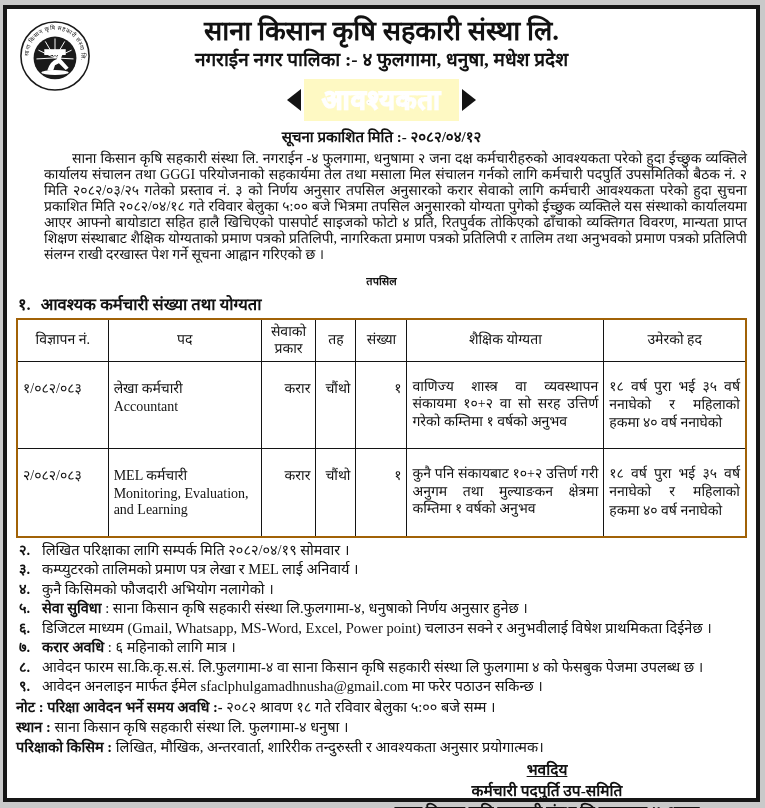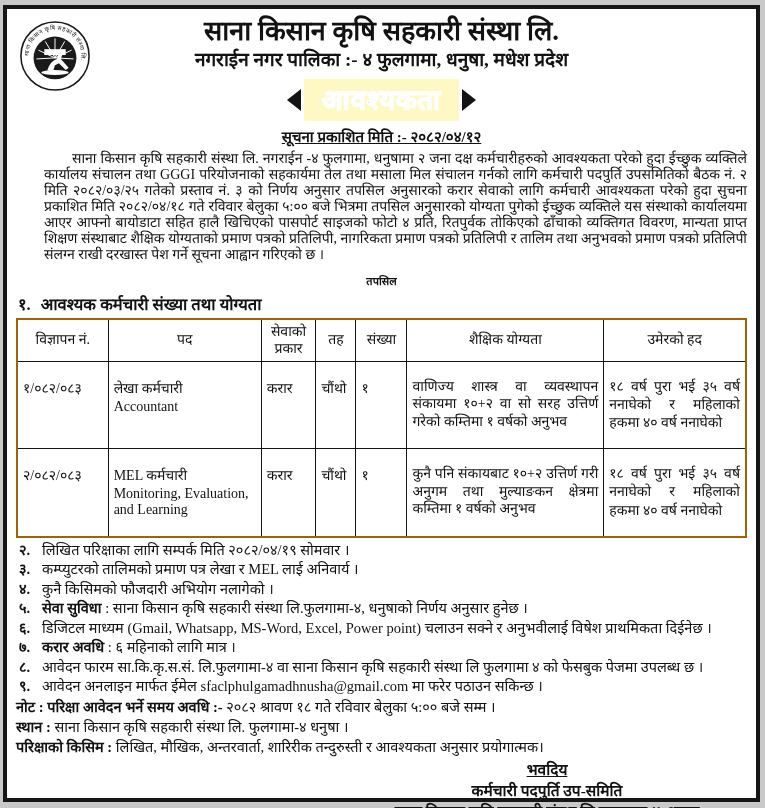--- a/index.html
+++ b/index.html
@@ -30,34 +30,34 @@
     color:#141414;
     -webkit-text-stroke:1.4px #ffffff;
     text-shadow:0 0 1px #ffffff;
   }
   .banner::before, .banner::after {
     content:""; position:absolute; top:50%; transform:translateY(-50%);
     border-top:11px solid transparent; border-bottom:11px solid transparent;
   }
   .banner::before { left:-17px; border-right:14px solid #141414; }
   .banner::after  { right:-17px; border-left:14px solid #141414; }
-  .date-line { font-size:15px; font-weight:bold; text-decoration:underline; margin-top:1px; }
+  .date-line { font-size:15px; font-weight:bold; margin-top:1px; }
   
   .intro {
     margin-top:5px; font-size:14px; line-height:16px;
     text-align:justify; text-indent:28px;margin-left:28px;
   }
   .tapasil { text-align:center; font-size:11px; font-weight:bold; margin:10px 0 4px 0; }
   .section-heading { font-size:16.5px; font-weight:bold; margin:1px 0 3px 2px; }
   .section-heading .no { margin-right:10px; }
   
   table { width:100%; border-collapse:collapse; border:2px solid #a16207; font-size:14px; }
   th, td { border:1.5px solid #141414; padding:16px 5px; vertical-align:top; }
   th { font-weight:normal; text-align:center; vertical-align:middle; padding:3px 2px; line-height:1.25; }
-  td.c { text-align:left; }
+  td.c { text-align:right; }
   td.qual { text-align:justify; line-height:1.25; }
   td.age  { text-align:justify; line-height:1.3; }
   tr.data-row { height:76px; }
   td .post-en { margin-top:2px; }
   
   .olist { margin-top:3px; }
   .item { display:flex; font-size:14.5px; line-height:19.5px; }
   .item .num { flex:0 0 26px; font-weight:bold; padding-left:3px; }
   .item .lead { font-weight:bold; }
   

